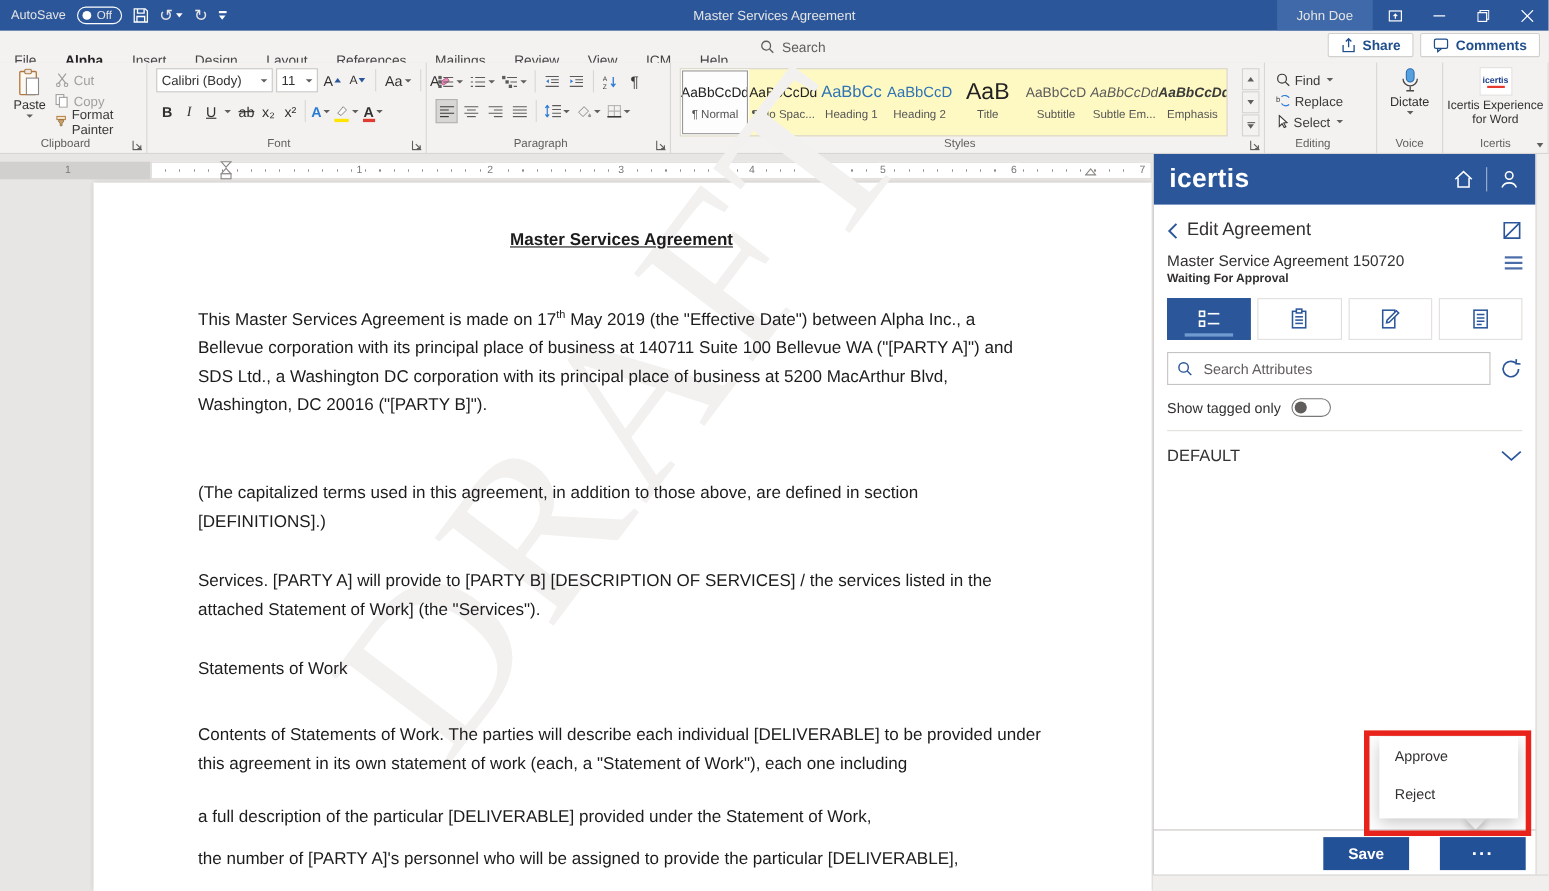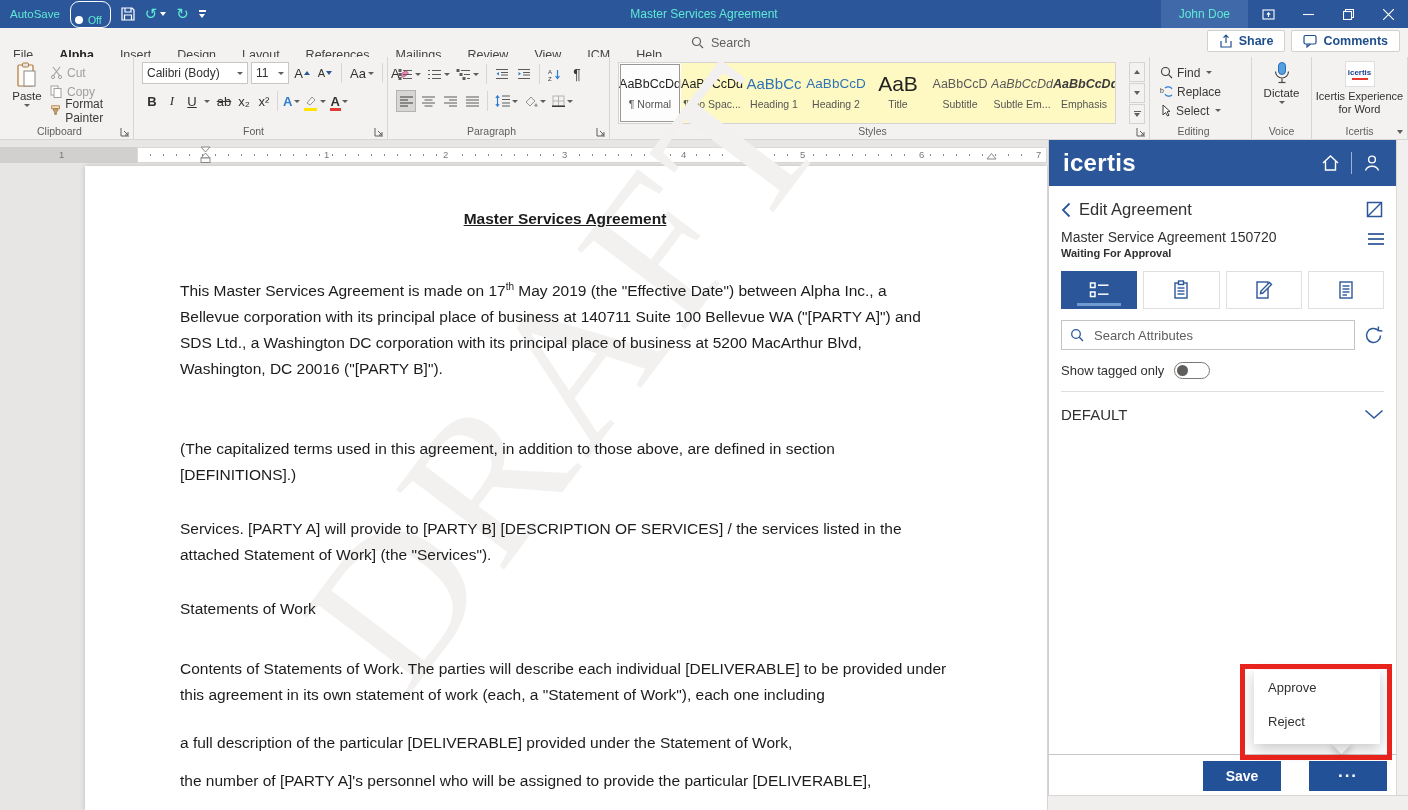--- a/index.html
+++ b/index.html
@@ -2,25 +2,25 @@
 <html><head>
 <meta charset="utf-8">
 <style>
   html,body{margin:0;padding:0;background:#e8e6e4;}
   *{box-sizing:border-box;}
   #root{position:relative;width:1408px;height:810px;overflow:hidden;
         font-family:"Liberation Sans","DejaVu Sans",sans-serif;color:#323130;background:#e8e6e4;}
   .svgi{display:inline-block;vertical-align:middle;}
 
   
-  #titlebar{position:absolute;left:0;top:0;width:1408px;height:28px;background:#2b579a;color:#5eead4;
+  #titlebar{position:absolute;left:0;top:0;width:1408px;height:28px;background:#2b579a;color:#e5e5e5;
             display:flex;align-items:center;font-size:12px;}
   .tb-left{display:flex;align-items:center;gap:10px;padding-left:10px;}
   .autosave-pill{display:flex;align-items:center;gap:5px;border:1px solid #fff;border-radius:9px;
-                 padding:12px 8px 1px 4px;font-size:11px;}
+                 padding:1px 8px 1px 4px;font-size:11px;}
   .autosave-dot{width:8px;height:8px;border-radius:50%;background:#fff;}
   .qat-caret{width:0;height:0;border-left:3px solid transparent;border-right:3px solid transparent;border-top:4px solid #fff;}
   .qat-bar{width:7px;height:1.5px;background:#fff;margin-bottom:2px;}
   .tb-title{position:absolute;left:0;right:0;top:0;height:28px;display:flex;align-items:center;justify-content:center;
             font-size:12px;pointer-events:none;}
   .tb-right{position:absolute;right:0;top:0;height:28px;display:flex;align-items:center;}
   .tb-user{background:#3f69a9;height:28px;display:flex;align-items:center;padding:0 18px;font-size:12px;}
   .winbtn{width:40px;height:28px;display:flex;align-items:center;justify-content:center;}
 
   

